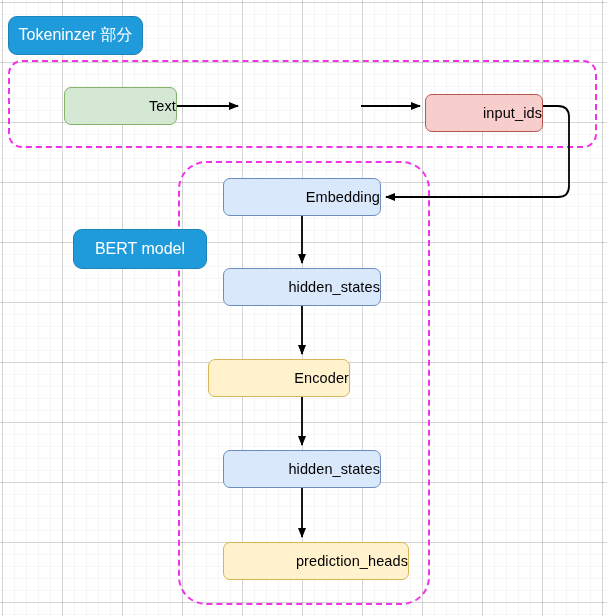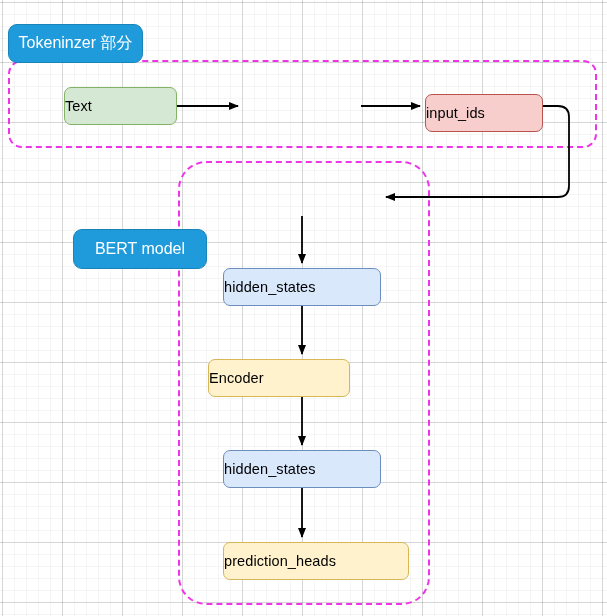--- a/index.html
+++ b/index.html
@@ -30,21 +30,21 @@
     width: 607px;
     height: 616px;
     pointer-events: none;
   }
 
   .node {
     position: absolute;
     box-sizing: border-box;
     display: flex;
     align-items: center;
-    justify-content: flex-start;
+    justify-content: flex-end;
     border-radius: 7px;
     border-width: 1.6px;
     border-style: solid;
     font-size: 14.5px;
     color: #000000;
     letter-spacing: 0.1px;
     white-space: nowrap;
   }
 
   .pill {
@@ -95,33 +95,36 @@
       <line x1="302" y1="488" x2="302" y2="537" marker-end="url(#arrowhead)"></line>
     </g>
   </svg>
 
   <div class="node" id="n0" style="left: 64px; top: 87px; width: 113px; height: 38px; background: rgb(213, 232, 212); border-color: rgb(130, 179, 102);">
       <span>Text</span>
     </div>
   <div class="node" id="n2" style="left: 425px; top: 87px; width: 118px; height: 38px; background: rgb(248, 206, 204); border-color: rgb(184, 84, 80); margin-top: 7px;">
       <span>input_ids</span>
     </div>
+  <div class="node" id="n3" style="left: 223px; top: 178px; width: 158px; height: 38px; background: rgb(218, 232, 252); border-color: rgb(108, 142, 191);">
+      <span>Embedding</span>
+    </div>
   <div class="node" id="n4" style="left: 223px; top: 268px; width: 158px; height: 38px; background: rgb(218, 232, 252); border-color: rgb(108, 142, 191);">
       <span>hidden_states</span>
     </div>
   <div class="node" id="n5" style="left: 208px; top: 359px; width: 142px; height: 38px; background: rgb(255, 242, 204); border-color: rgb(214, 182, 86);">
       <span>Encoder</span>
     </div>
   <div class="node" id="n6" style="left: 223px; top: 450px; width: 158px; height: 38px; background: rgb(218, 232, 252); border-color: rgb(108, 142, 191);">
       <span>hidden_states</span>
     </div>
   <div class="node" id="n7" style="left: 223px; top: 542px; width: 186px; height: 38px; background: rgb(255, 242, 204); border-color: rgb(214, 182, 86);">
       <span>prediction_heads</span>
     </div>
 
-  <div class="pill" id="p0" style="left: 8px; top: 24px; width: 135px; height: 39px;">
+  <div class="pill" id="p0" style="left: 8px; top: 16px; width: 135px; height: 39px;">
       <span>Tokeninzer 部分</span>
     </div>
   <div class="pill" id="p1" style="left: 73px; top: 229px; width: 134px; height: 40px;">
       <span>BERT model</span>
     </div>
 
 </div>
 
 </body></html>

